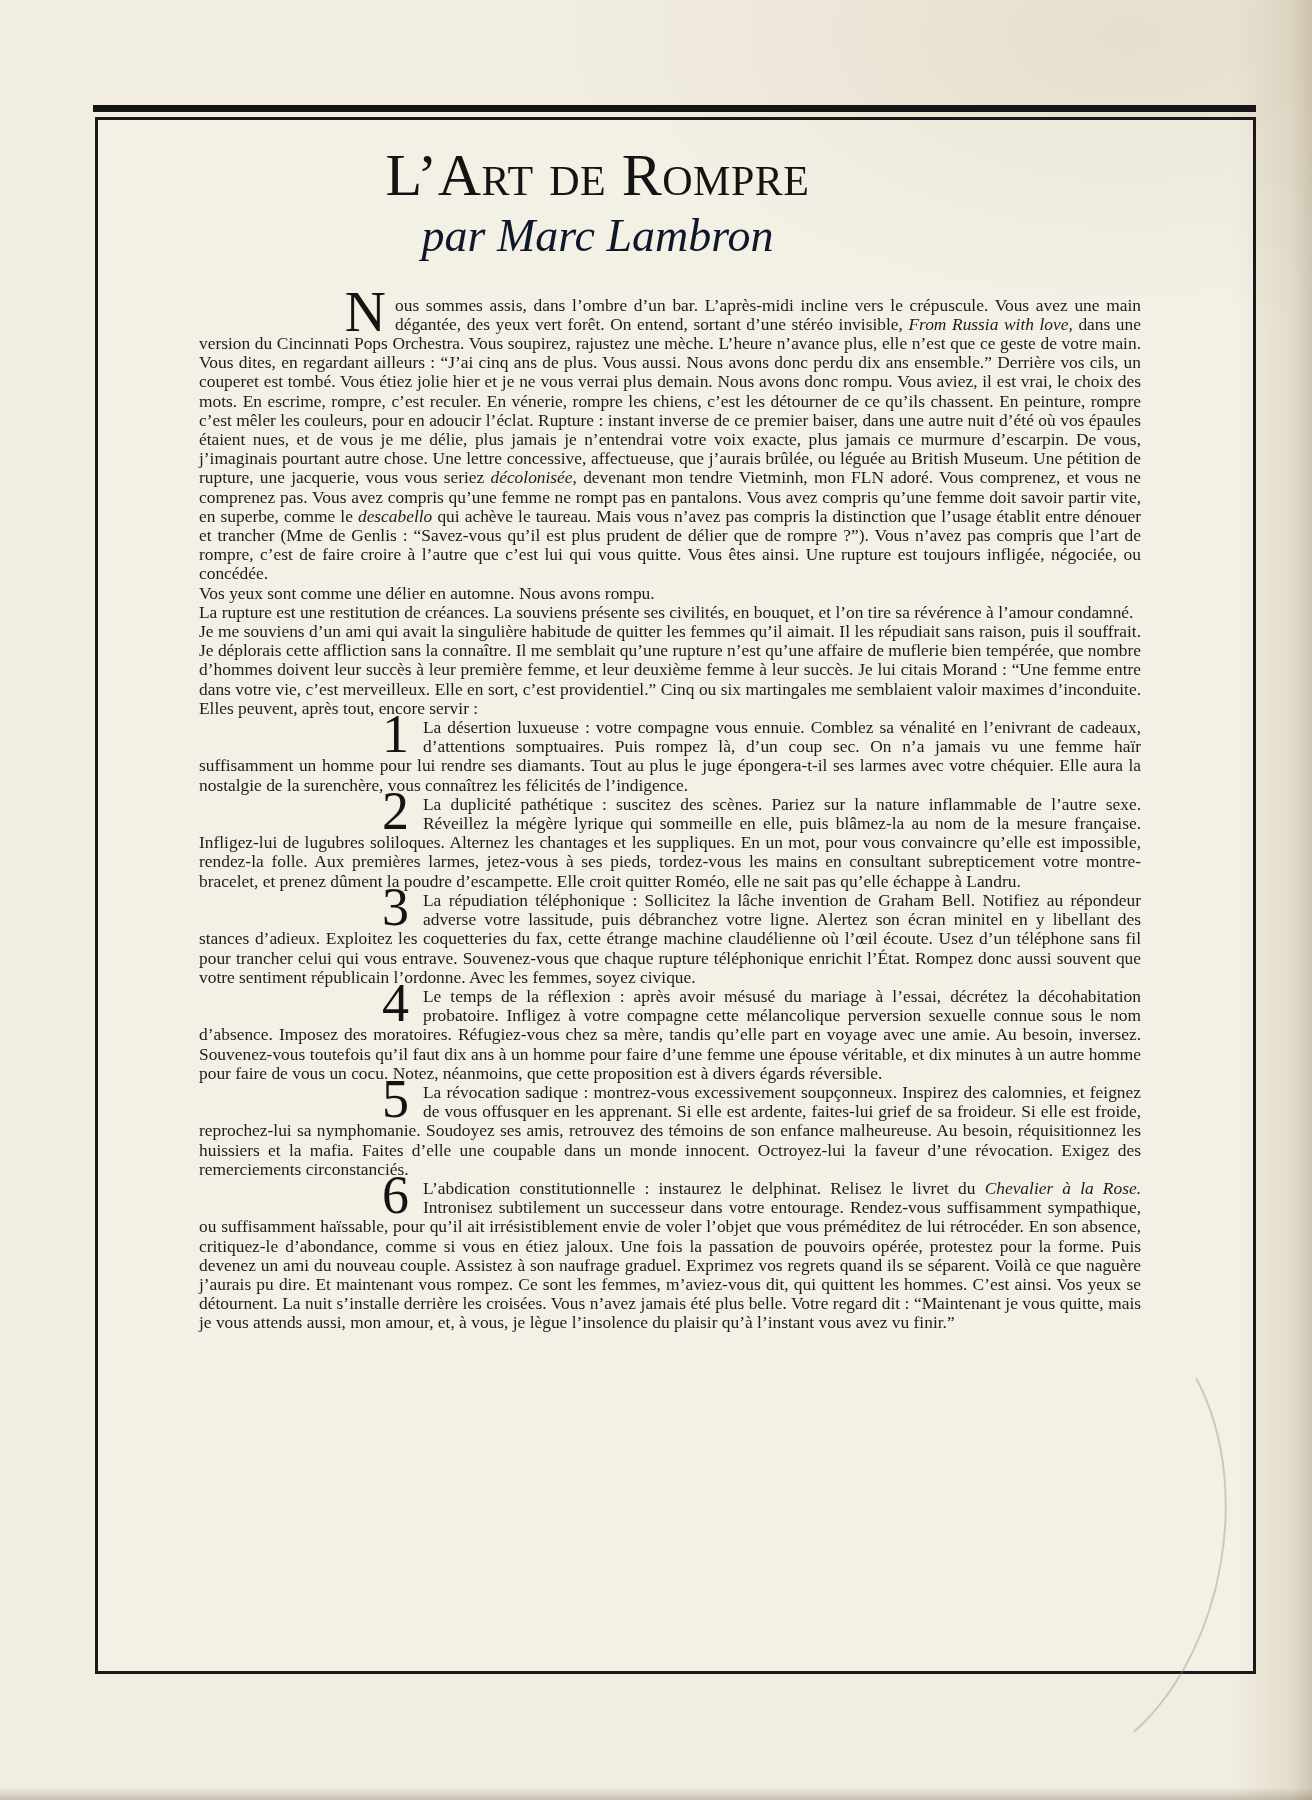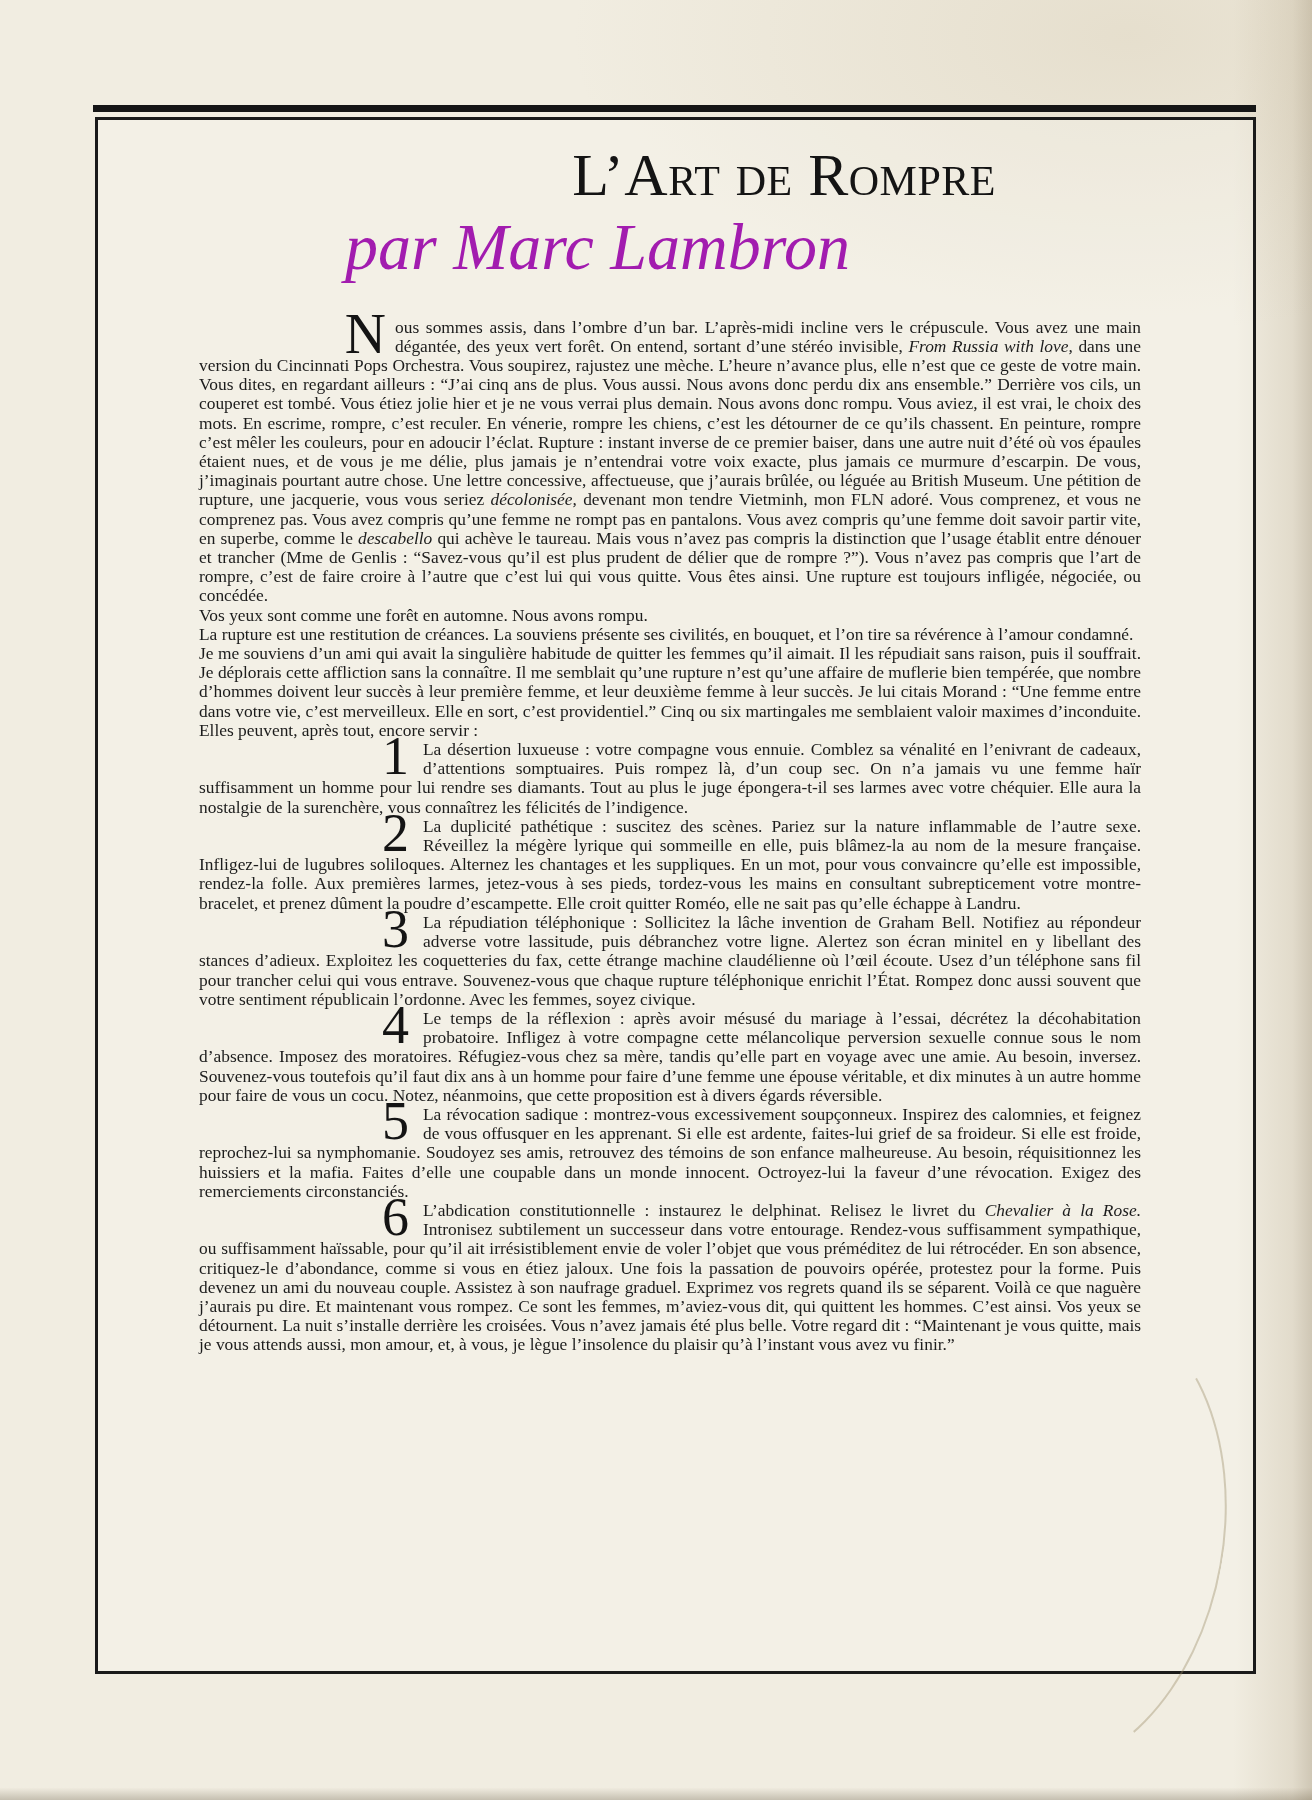--- a/index.html
+++ b/index.html
@@ -13,27 +13,27 @@
       #f1ede1;
   }
   .toprule{position:absolute;left:93px;top:105px;width:1163px;height:7px;background:#151515;}
   .frame{
     position:absolute;left:95px;top:117px;width:1161px;height:1557px;
     border:3px solid #1a1a1a;box-sizing:border-box;
     background:rgba(252,251,246,0.25);
   }
   .content{padding:0 112px 0 101px;}
   .title{
-    margin:24px 145px 0 0;text-align:right;
+    margin:24px 145px 0 0;text-align:center;
     font-size:60px;line-height:1.05;font-weight:normal;
     font-variant:small-caps;letter-spacing:0.5px;color:#141414;
   }
   .byline{
     margin:4px 145px 0 0;text-align:center;
-    font-style:italic;font-size:66px;line-height:1.1;color:#a21caf;
+    font-style:italic;font-size:46px;line-height:1.1;color:#0f172a;
   }
   .body{
     margin-top:34px;font-size:17.4px;line-height:19.2px;
     text-align:justify;color:#1c1c1c;
     -webkit-hyphens:auto;hyphens:auto;
   }
   .body p{margin:0;}
   .capfloat{float:left;width:196px;height:38.4px;position:relative;}
   .dropcap{position:absolute;right:9px;top:-13px;font-size:57px;line-height:1;color:#141414;}
   .numfloat{float:left;width:224px;height:38.4px;position:relative;}
@@ -50,21 +50,21 @@
 <div class="toprule"></div>
 
 <div class="frame">
   <div class="content">
     <h1 class="title">L’Art de Rompre</h1>
     <div class="byline">par Marc Lambron</div>
     <div class="body">
         <p><span class="capfloat">
             <span class="dropcap">N</span>
           </span>ous sommes assis, dans l’ombre d’un bar. L’après-midi incline vers le crépuscule. Vous avez une main dégantée, des yeux vert forêt. On entend, sortant d’une stéréo invisible, <i>From Russia with love,</i> dans une version du Cincinnati Pops Orchestra. Vous soupirez, rajustez une mèche. L’heure n’avance plus, elle n’est que ce geste de votre main. Vous dites, en regardant ailleurs&nbsp;: “J’ai cinq ans de plus. Vous aussi. Nous avons donc perdu dix ans ensemble.” Derrière vos cils, un couperet est tombé. Vous étiez jolie hier et je ne vous verrai plus demain. Nous avons donc rompu. Vous aviez, il est vrai, le choix des mots. En escrime, rompre, c’est reculer. En vénerie, rompre les chiens, c’est les détourner de ce qu’ils chassent. En peinture, rompre c’est mêler les couleurs, pour en adoucir l’éclat. Rupture&nbsp;: instant inverse de ce premier baiser, dans une autre nuit d’été où vos épaules étaient nues, et de vous je me délie, plus jamais je n’entendrai votre voix exacte, plus jamais ce murmure d’escarpin. De vous, j’imaginais pourtant autre chose. Une lettre concessive, affectueuse, que j’aurais brûlée, ou léguée au British Museum. Une pétition de rupture, une jacquerie, vous vous seriez <i>décolonisée,</i> devenant mon tendre Vietminh, mon FLN adoré. Vous comprenez, et vous ne comprenez pas. Vous avez compris qu’une femme ne rompt pas en pantalons. Vous avez compris qu’une femme doit savoir partir vite, en superbe, comme le <i>descabello</i> qui achève le taureau. Mais vous n’avez pas compris la distinction que l’usage établit entre dénouer et trancher (Mme de Genlis&nbsp;: “Savez-vous qu’il est plus prudent de délier que de rompre&nbsp;?”). Vous n’avez pas compris que l’art de rompre, c’est de faire croire à l’autre que c’est lui qui vous quitte. Vous êtes ainsi. Une rupture est toujours infligée, négociée, ou concédée.</p>
-        <p>Vos yeux sont comme une forêt en automne. Nous avons rompu.</p>
+        <p>Vos yeux sont comme une délier en automne. Nous avons rompu.</p>
         <p>La rupture est une restitution de créances. La souviens présente ses civilités, en bouquet, et l’on tire sa révérence à l’amour condamné.</p>
         <p>Je me souviens d’un ami qui avait la singulière habitude de quitter les femmes qu’il aimait. Il les répudiait sans raison, puis il souffrait. Je déplorais cette affliction sans la connaître. Il me semblait qu’une rupture n’est qu’une affaire de muflerie bien tempérée, que nombre d’hommes doivent leur succès à leur première femme, et leur deuxième femme à leur succès. Je lui citais Morand&nbsp;: “Une femme entre dans votre vie, c’est merveilleux. Elle en sort, c’est providentiel.” Cinq ou six martingales me semblaient valoir maximes d’inconduite. Elles peuvent, après tout, encore servir&nbsp;:</p>
         <p><span class="numfloat">
             <span class="bignum">1</span>
           </span>La désertion luxueuse&nbsp;: votre compagne vous ennuie. Comblez sa vénalité en l’enivrant de cadeaux, d’attentions somptuaires. Puis rompez là, d’un coup sec. On n’a jamais vu une femme haïr suffisamment un homme pour lui rendre ses diamants. Tout au plus le juge épongera-t-il ses larmes avec votre chéquier. Elle aura la nostalgie de la surenchère, vous connaîtrez les félicités de l’indigence.</p>
         <p><span class="numfloat">
             <span class="bignum">2</span>
           </span>La duplicité pathétique&nbsp;: suscitez des scènes. Pariez sur la nature inflammable de l’autre sexe. Réveillez la mégère lyrique qui sommeille en elle, puis blâmez-la au nom de la mesure française. Infligez-lui de lugubres soliloques. Alternez les chantages et les suppliques. En un mot, pour vous convaincre qu’elle est impossible, rendez-la folle. Aux premières larmes, jetez-vous à ses pieds, tordez-vous les mains en consultant subrepticement votre montre-bracelet, et prenez dûment la poudre d’escampette. Elle croit quitter Roméo, elle ne sait pas qu’elle échappe à Landru.</p>
         <p><span class="numfloat">
             <span class="bignum">3</span>

